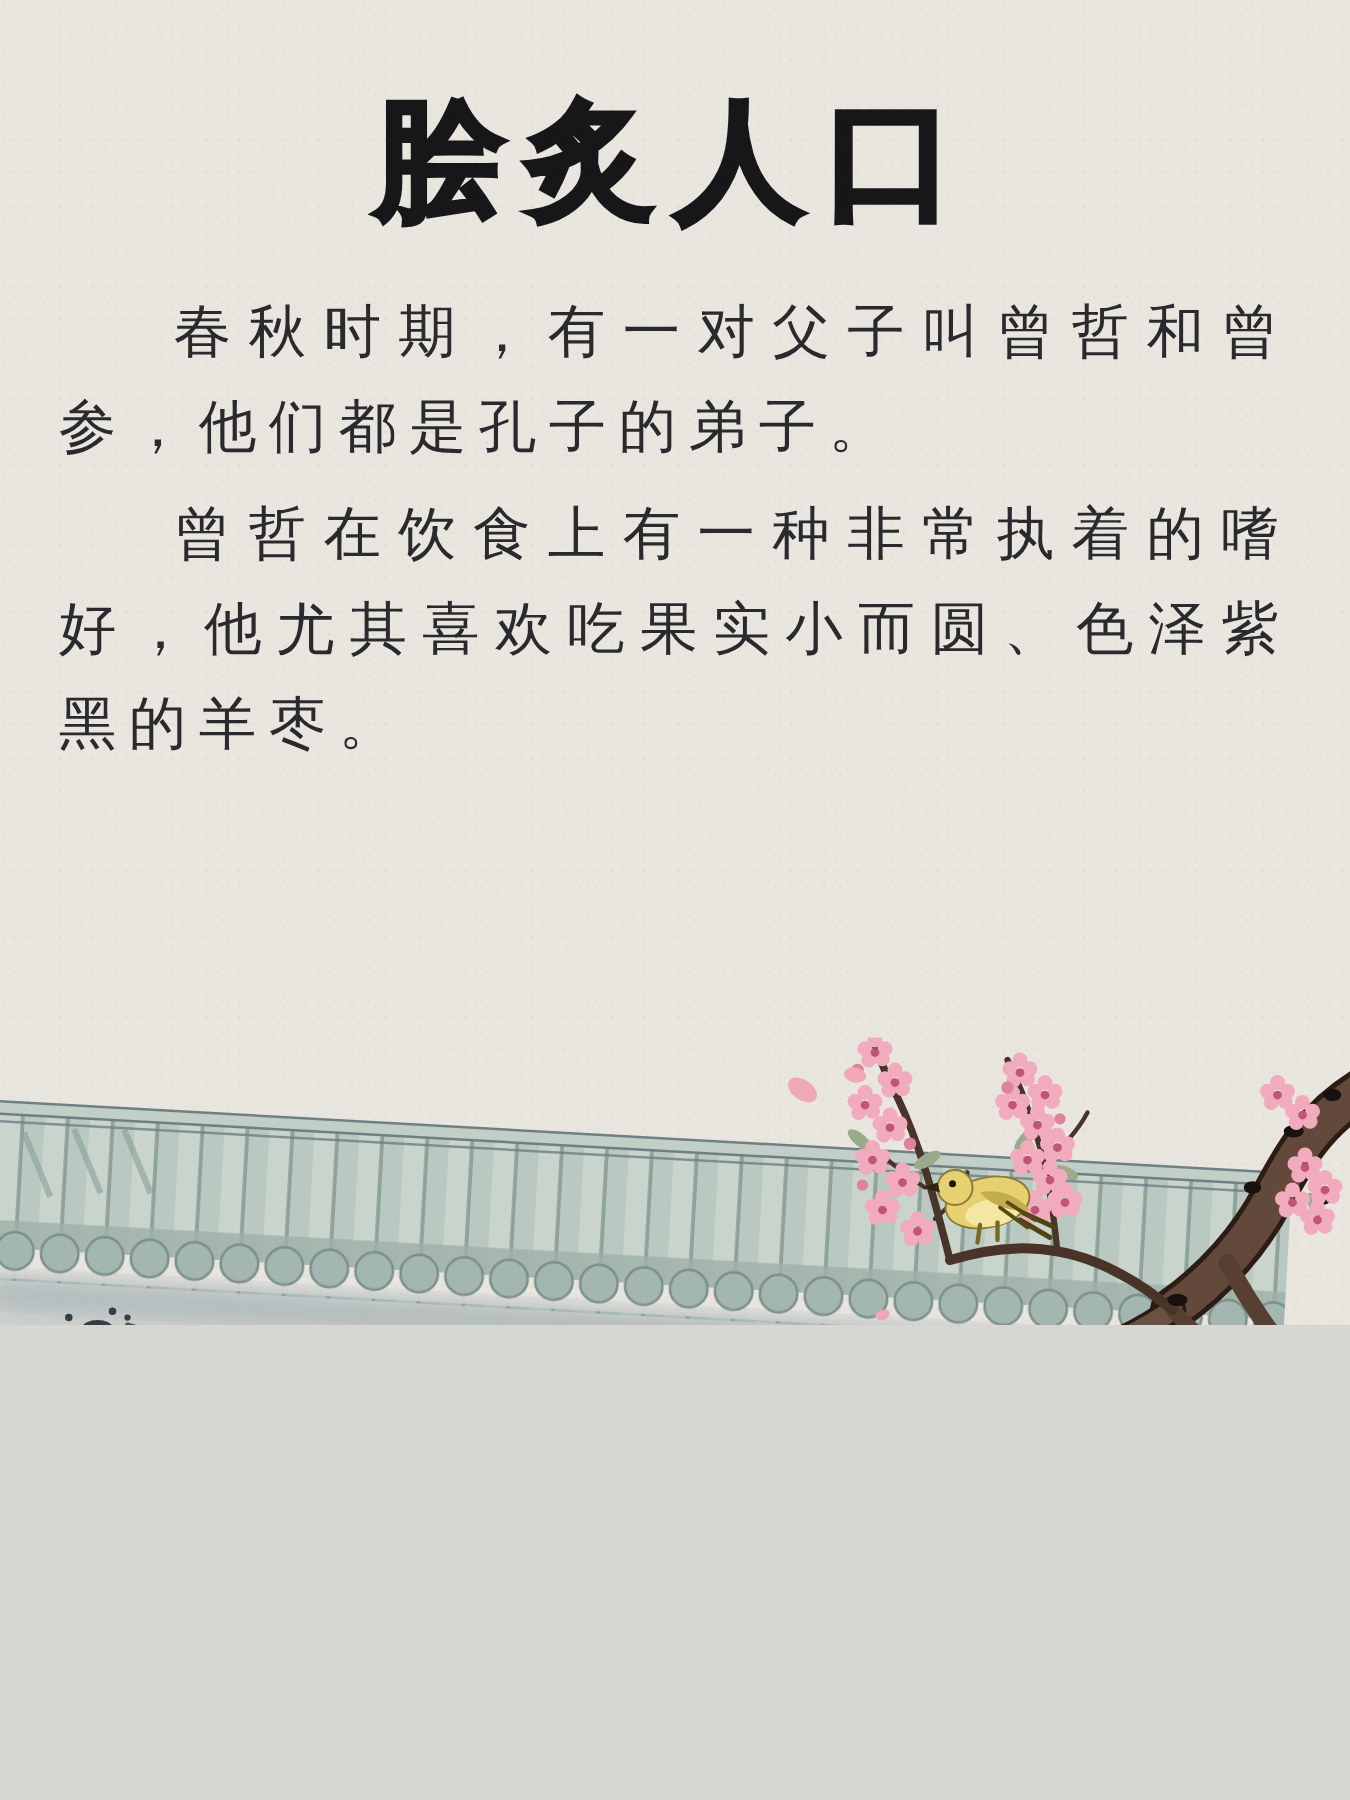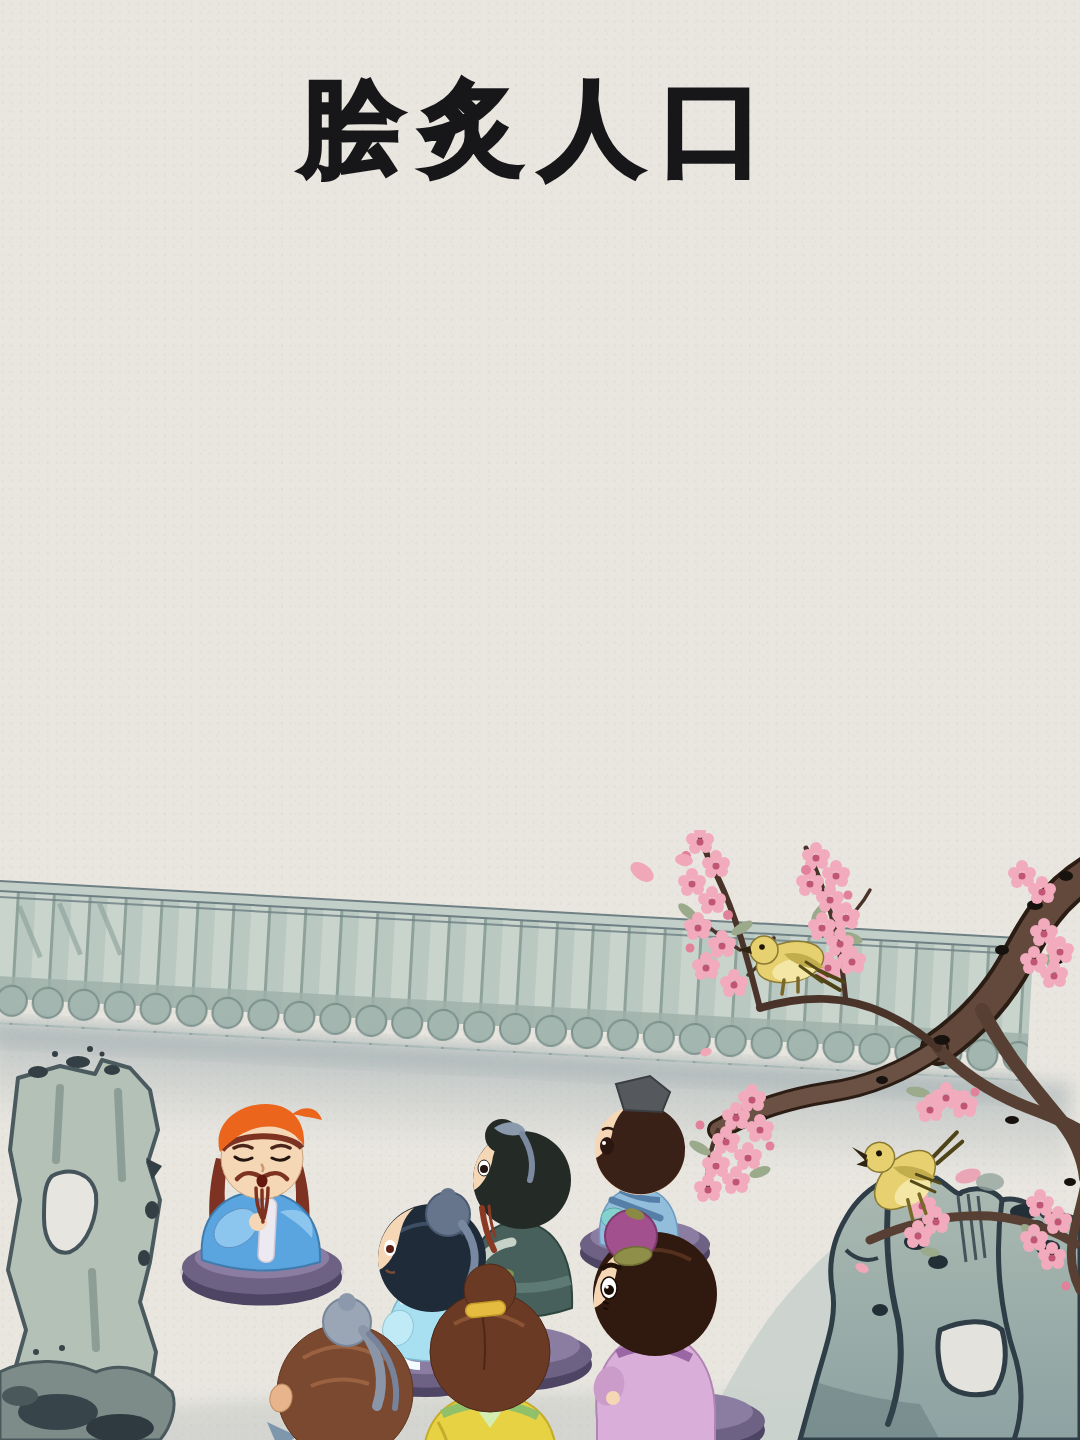--- a/index.html
+++ b/index.html
@@ -1,18 +1,18 @@
 <!DOCTYPE html>
 <html><head>
 <meta charset="utf-8">
 <style>
   html,body{margin:0;padding:0;background:#d8d6d0;}
   .page{
     position:relative;
-    width:1080px;height:1440px;
+    width:1080px;height:1060px;
     margin:0 auto;
     background:#e9e6e0;
     background-image:
       radial-gradient(circle at 30% 40%, rgba(120,120,110,0.05) 1px, transparent 1.5px),
       radial-gradient(circle at 70% 60%, rgba(120,120,110,0.04) 1px, transparent 1.5px);
     background-size:9px 9px, 13px 13px;
     overflow:hidden;
     font-family:"Liberation Sans", sans-serif;
   }
   .title{
@@ -38,20 +38,22 @@
   .scene{position:absolute;left:0;top:830px;width:1080px;height:610px;}
 </style>
 </head>
 <body>
 
 <div class="page">
 
   <h1 class="title">脍炙人口</h1>
 
   <div class="article">
+    <p>春秋时期，有一对父子叫曾哲和曾参，他们都是孔子的弟子。</p>
+    <p>曾哲在饮食上有一种非常执着的嗜好，他尤其喜欢吃果实小而圆、色泽紫黑的羊枣。</p>
   </div>
 
   <svg class="scene" viewBox="0 830 1080 610" preserveAspectRatio="none">
     <defs>
       <pattern id="tiles" x="0" y="888" width="36" height="134" patternUnits="userSpaceOnUse">
         <rect x="0" y="0" width="36" height="110" fill="#b9c8c1"></rect>
         <rect x="0" y="0" width="17" height="110" fill="#c9d4cd"></rect>
         <rect x="17" y="0" width="3" height="110" fill="#8ea29b"></rect>
         <rect x="0" y="88" width="36" height="22" fill="#9db0a9" opacity="0.8"></rect>
         <circle cx="18" cy="112" r="15" fill="#a3b6af" stroke="#7b908b" stroke-width="2"></circle>

